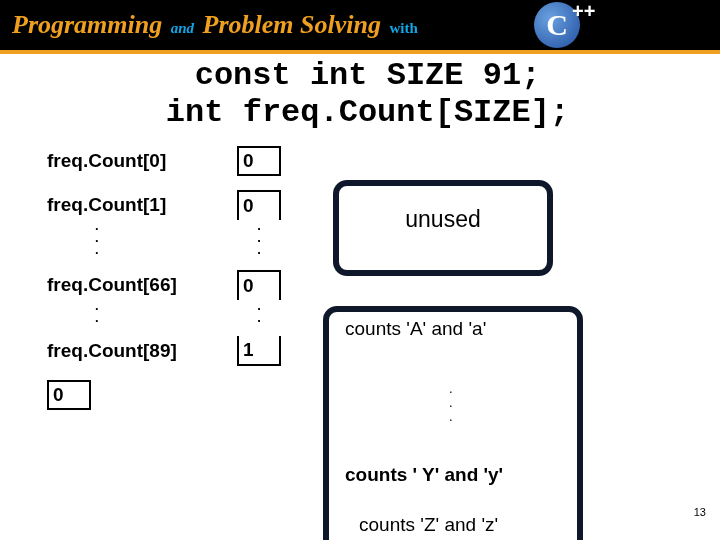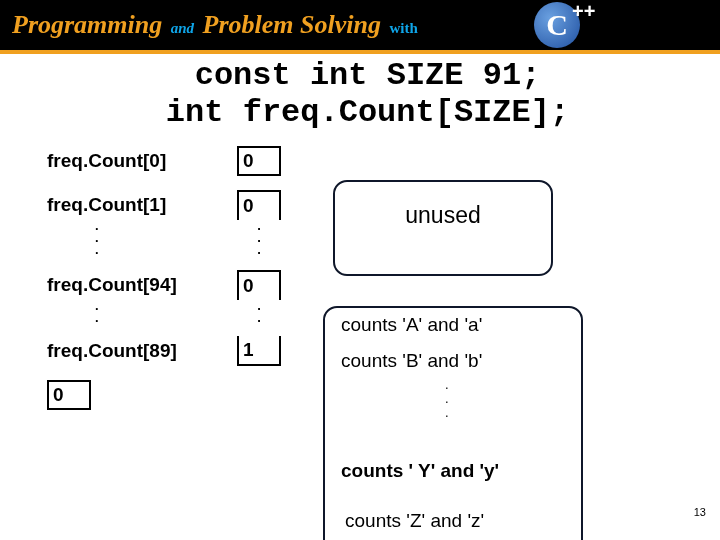--- a/index.html
+++ b/index.html
@@ -118,21 +118,21 @@
   .vdots {
     width: 44px;
     text-align: center;
     line-height: 12px;
     font-size: 13px;
     font-weight: bold;
   }
   .spacer { height: 14px; }
   .callout {
     position: absolute;
-    border: 2px solid #0f172a;
+    border: 6px solid #0f172a;
     border-radius: 14px;
     background: #fff;
     padding: 6px 10px;
     font-size: 19px;
     line-height: 1.35;
   }
   .callout.unused-box {
     top: 34px; left: 300px;
     width: 220px; height: 96px;
     display: flex;
@@ -146,21 +146,21 @@
     width: 260px; height: 284px;
     padding-top: 4px;
   }
   .big-inner {
     position: relative;
     height: 100%;
   }
   .big-line1 { position: absolute; top: 0; left: 6px; }
   .big-line2 { position: absolute; top: 36px; left: 6px; }
   .big-line3 { position: absolute; top: 146px; left: 6px; font-weight: bold; }
-  .big-line4 { position: absolute; top: 196px; left: 10px; }
+  .big-line4 { position: absolute; top: 196px; left: 20px; }
   .big-dots { position: absolute; top: 66px; left: 110px; font-size:13px; line-height:14px; }
   .pagenum {
     position: absolute;
     right: 14px;
     bottom: 18px;
     font-size: 11px;
   }
   .layer {
     position: relative;
   }
@@ -211,21 +211,21 @@
           <div class="vdots">.</div>
       </div>
       <div class="row" style="min-height:12px">
         <div class="ldots">.</div>
           <div class="vdots">.</div>
       </div>
 
       <div class="spacer"></div>
 
       <div class="row">
-        <div class="label">freq.Count[94]</div>
+        <div class="label">freq.Count[66]</div>
         <div class="cell nb-bottom">0</div>
       </div>
       <div class="row" style="min-height:12px">
         <div class="ldots">.</div>
           <div class="vdots">.</div>
       </div>
       <div class="row" style="min-height:12px">
         <div class="ldots">.</div>
           <div class="vdots">.</div>
       </div>
@@ -246,21 +246,20 @@
 
     </div>
 
     <div class="callout unused-box">
       <span>unused</span>
     </div>
 
     <div class="callout big-box">
       <div class="big-inner">
         <div class="big-line1">counts  'A'  and  'a'</div>
-        <div class="big-line2">counts  'B'  and  'b'</div>
         <div class="big-dots">.<br>.<br>.</div>
         <div class="big-line3">counts  ' Y'  and  'y'</div>
         <div class="big-line4">counts  'Z'  and  'z'</div>
       </div>
     </div>
   </div>
 
   <div class="pagenum">13</div>
 </div>
 

